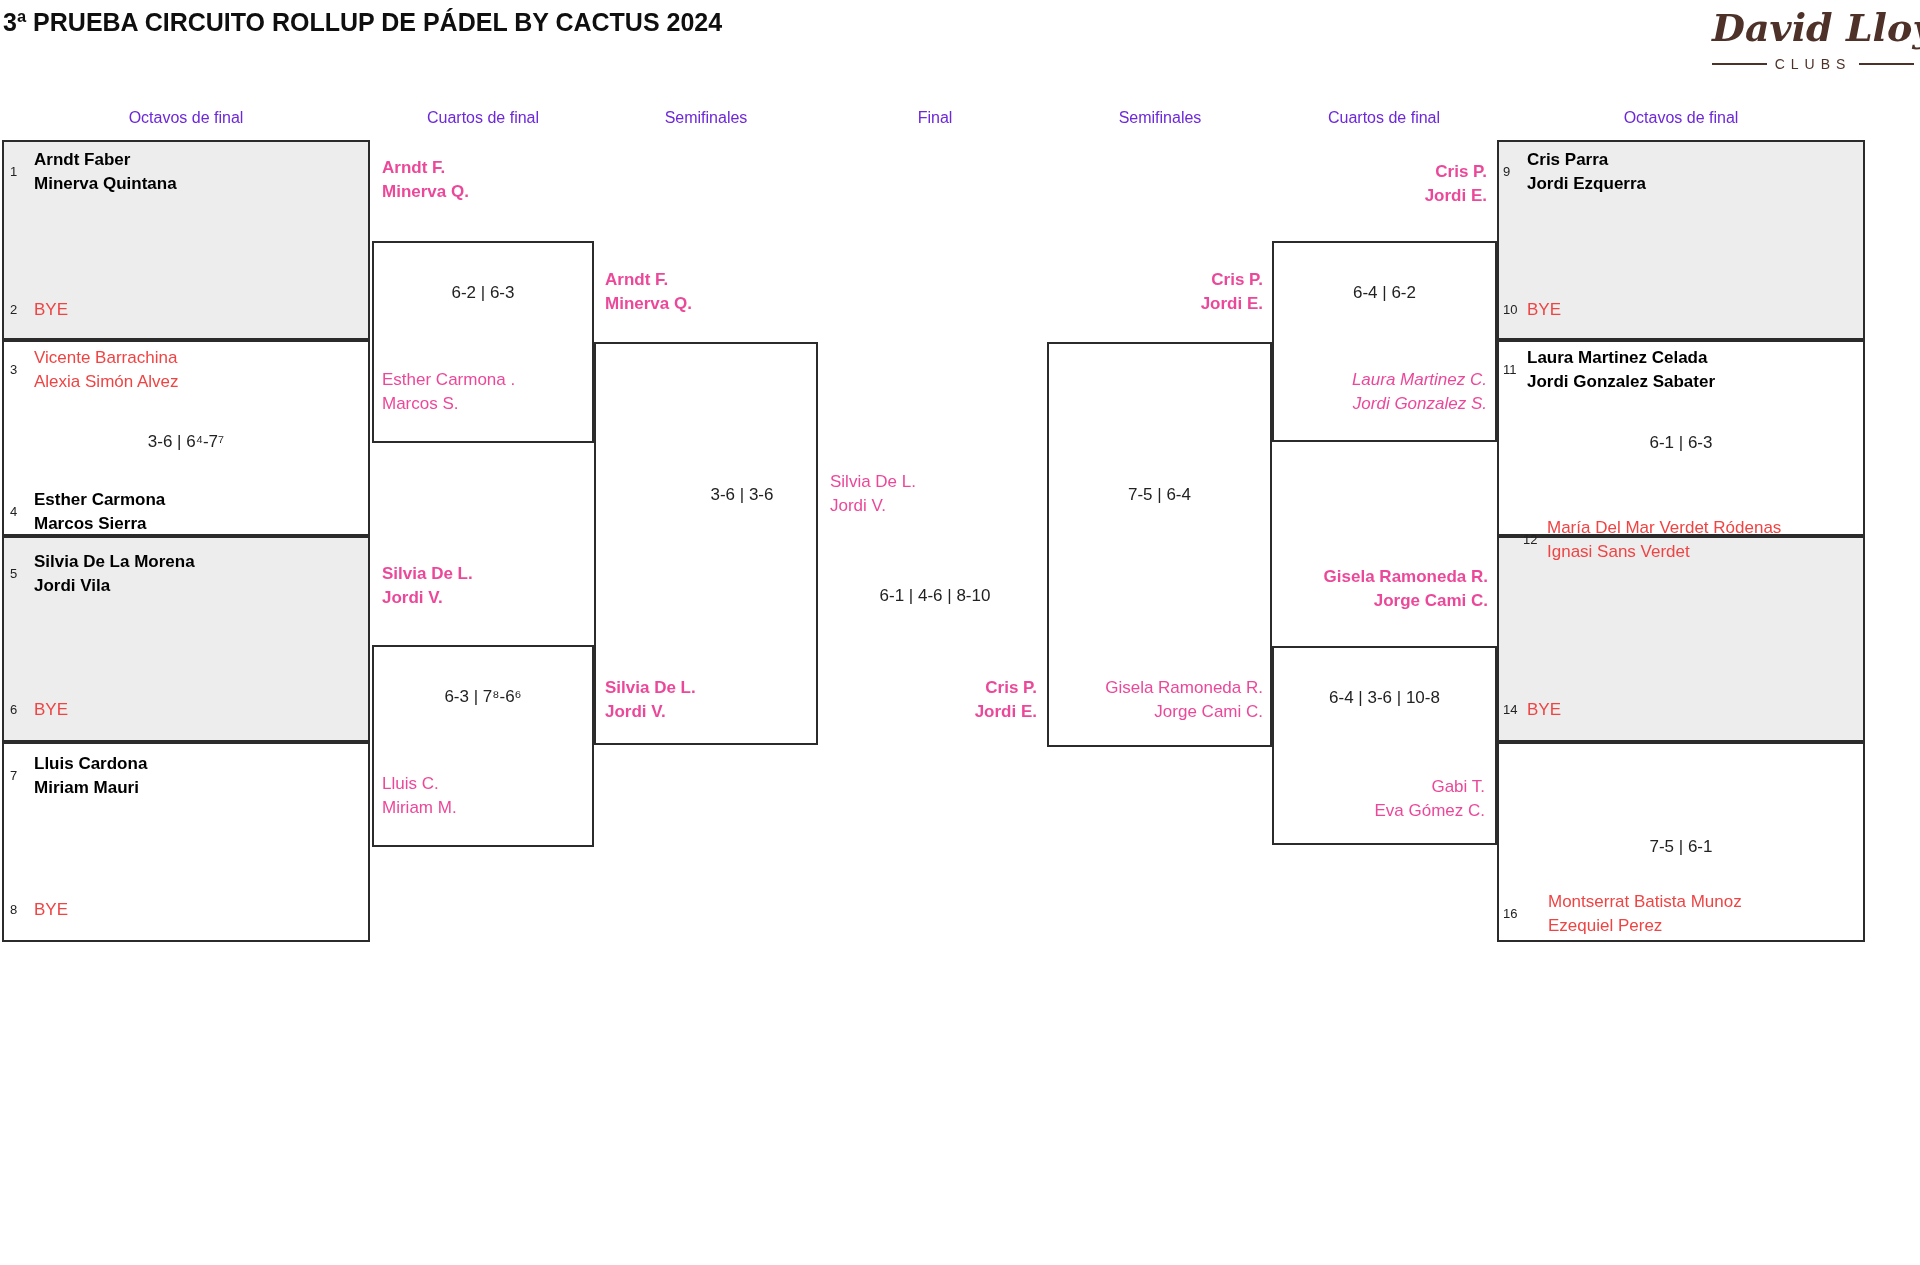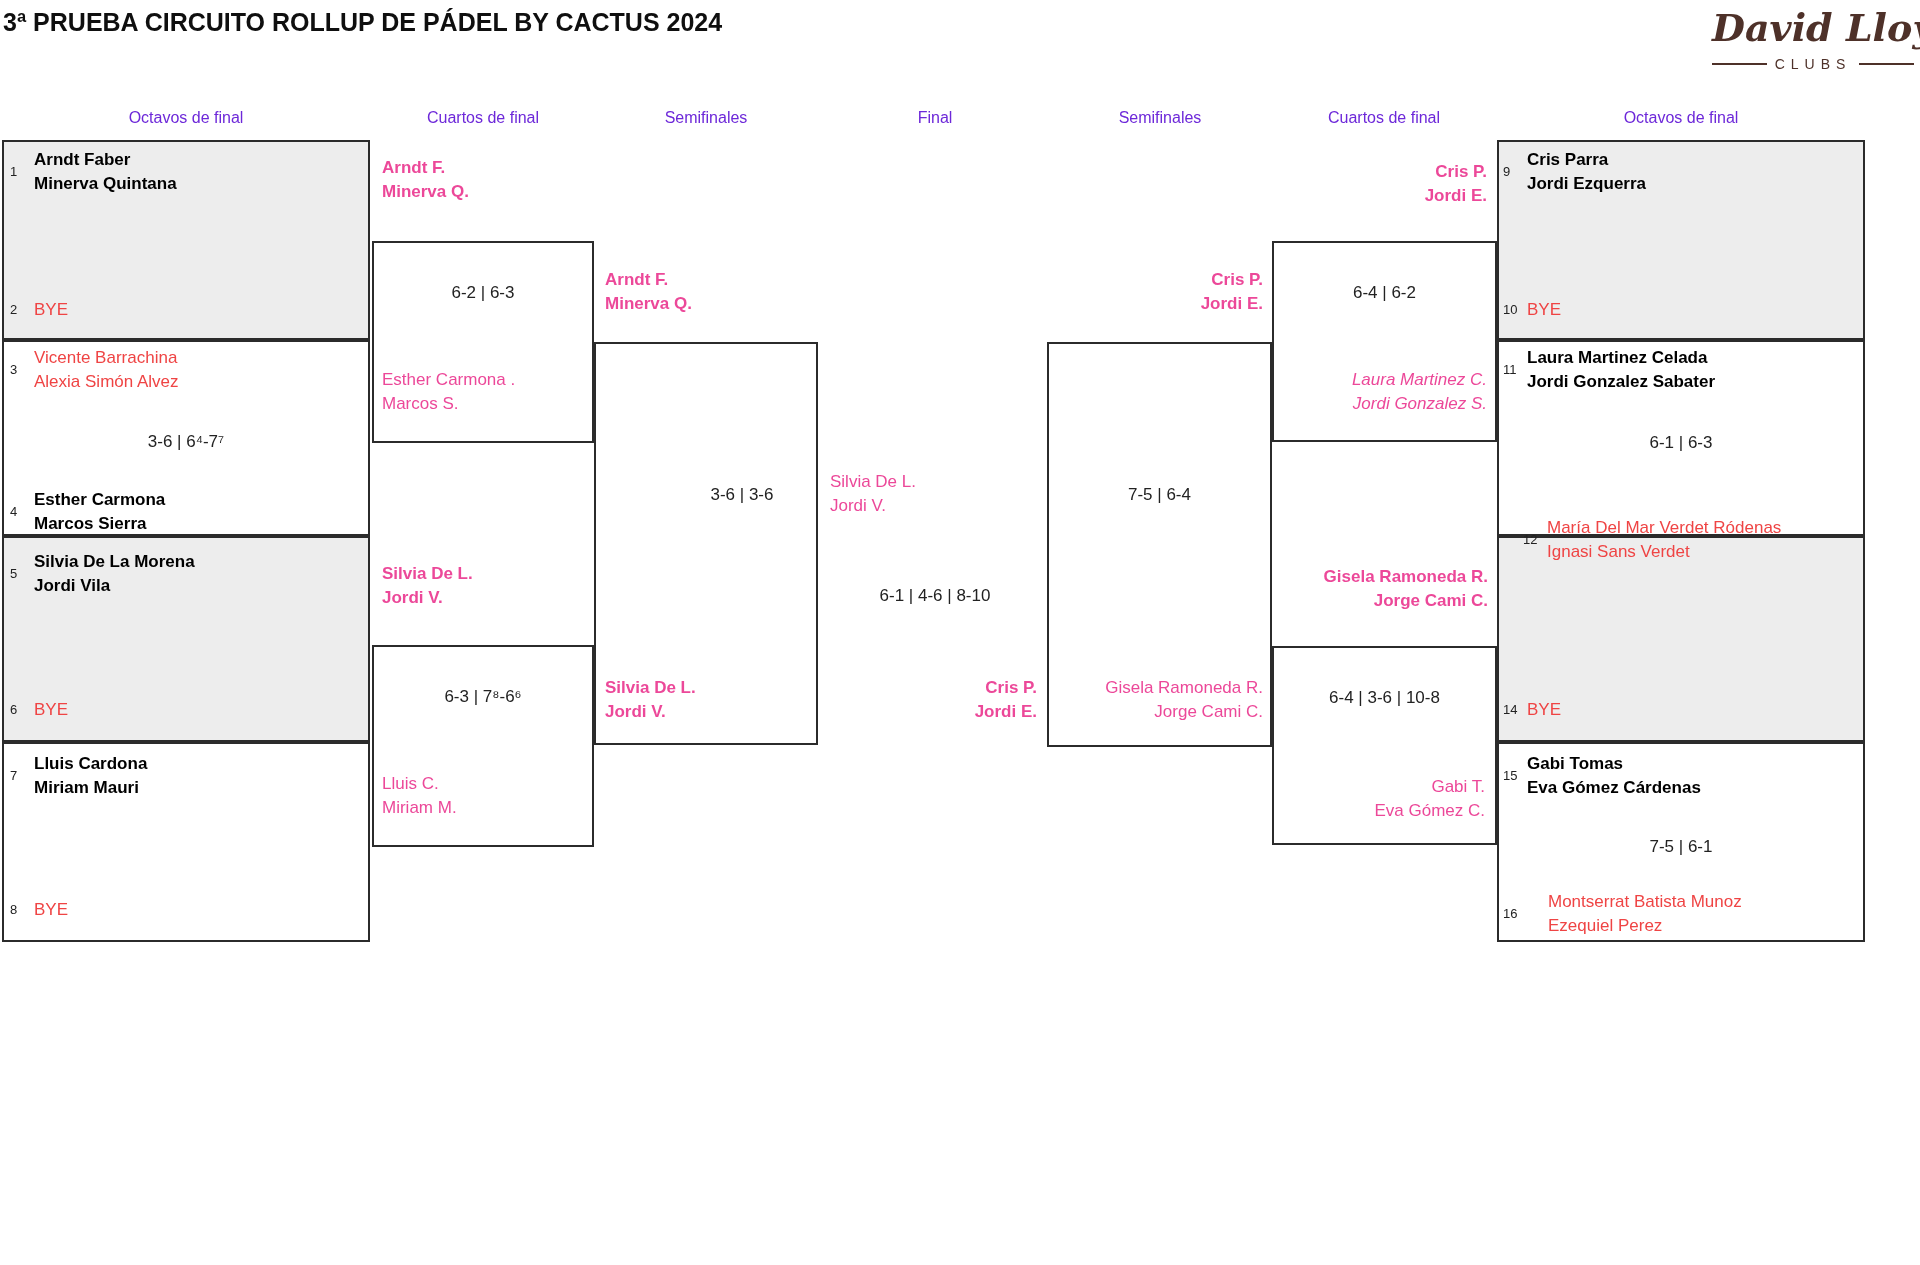--- a/index.html
+++ b/index.html
@@ -227,27 +227,20 @@
     </span>
   </div>
 
   <div class="slot" style="left:1503px;top:698px;width:350px;">
     <span class="seed">14</span>
     <span class="names">
       <span class="nl">BYE</span>
     </span>
   </div>
 
-  <div class="slot" style="left:1503px;top:752px;width:350px;">
-    <span class="seed">15</span>
-    <span class="names winner">
-      <span class="nl">Gabi Tomas</span>
-      <span class="nl">Eva Gómez Cárdenas</span>
-    </span>
-  </div>
   <div class="score" style="left:1497px;top:835px;width:368px;">7-5 | 6-1</div>
   <div class="slot" style="left:1503px;top:890px;width:350px;gap:29px;">
     <span class="seed">16</span>
     <span class="names">
       <span class="nl">Montserrat Batista Munoz</span>
       <span class="nl">Ezequiel Perez</span>
     </span>
   </div>
 
 </div>

